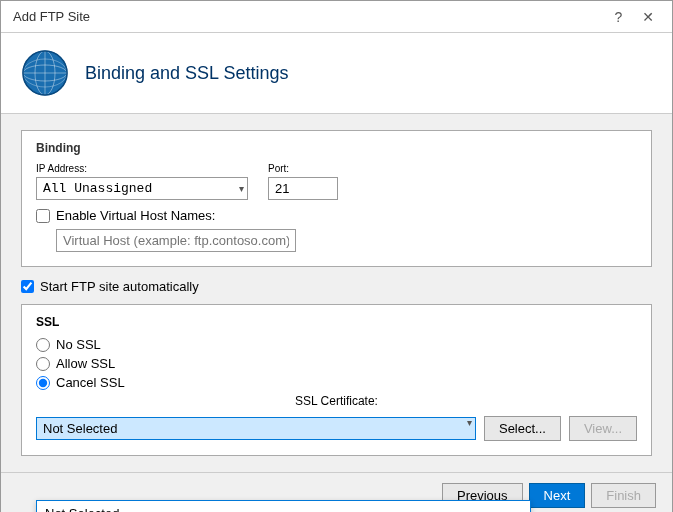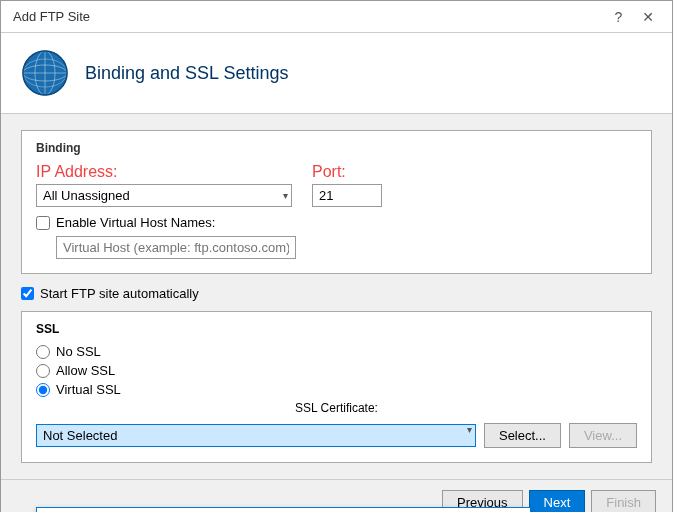--- a/index.html
+++ b/index.html
@@ -98,22 +98,22 @@
       align-items: flex-end;
       gap: 20px;
       margin-bottom: 8px;
     }
     .field-group {
       display: flex;
       flex-direction: column;
       gap: 3px;
     }
     .field-label {
-      font-size: 16px;
-      color: #ef4444;
+      font-size: 10px;
+      color: #000000;
     }
     .select-wrapper {
       position: relative;
       display: inline-flex;
       align-items: center;
     }
     select {
       appearance: none;
       -webkit-appearance: none;
       background: white;
@@ -271,21 +271,21 @@
   </div>
 
   <div class="content">
 
     <div class="section-box">
       <div class="section-label">Binding</div>
       <div class="form-row">
         <div class="field-group">
           <label class="field-label">IP Address:</label>
           <div class="select-wrapper">
-            <select style="width:256px;">
+            <select style="width:212px;font-family:Liberation Mono, monospace;">
               <option>All Unassigned</option>
             </select>
             <span class="select-arrow">▾</span>
           </div>
         </div>
         <div class="field-group">
           <label class="field-label">Port:</label>
           <input type="text" style="width: 70px;" value="21">
         </div>
       </div>
@@ -308,21 +308,21 @@
       <div class="radio-row">
         <input type="radio" name="ssl" id="nossl" style="">
         <label for="nossl">No SSL</label>
       </div>
       <div class="radio-row">
         <input type="radio" name="ssl" id="allowssl" style="">
         <label for="allowssl">Allow SSL</label>
       </div>
       <div class="radio-row">
         <input type="radio" name="ssl" id="requiressl" checked="" style="">
-        <label for="requiressl">Virtual SSL</label>
+        <label for="requiressl">Cancel SSL</label>
       </div>
       <div class="cert-label">SSL Certificate:</div>
       <div class="cert-row">
         <div class="cert-select-wrapper">
           <select>
             <option>Not Selected</option>
             <option>FTPCert</option>
           </select>
           <span class="select-arrow">▾</span>
         </div>

